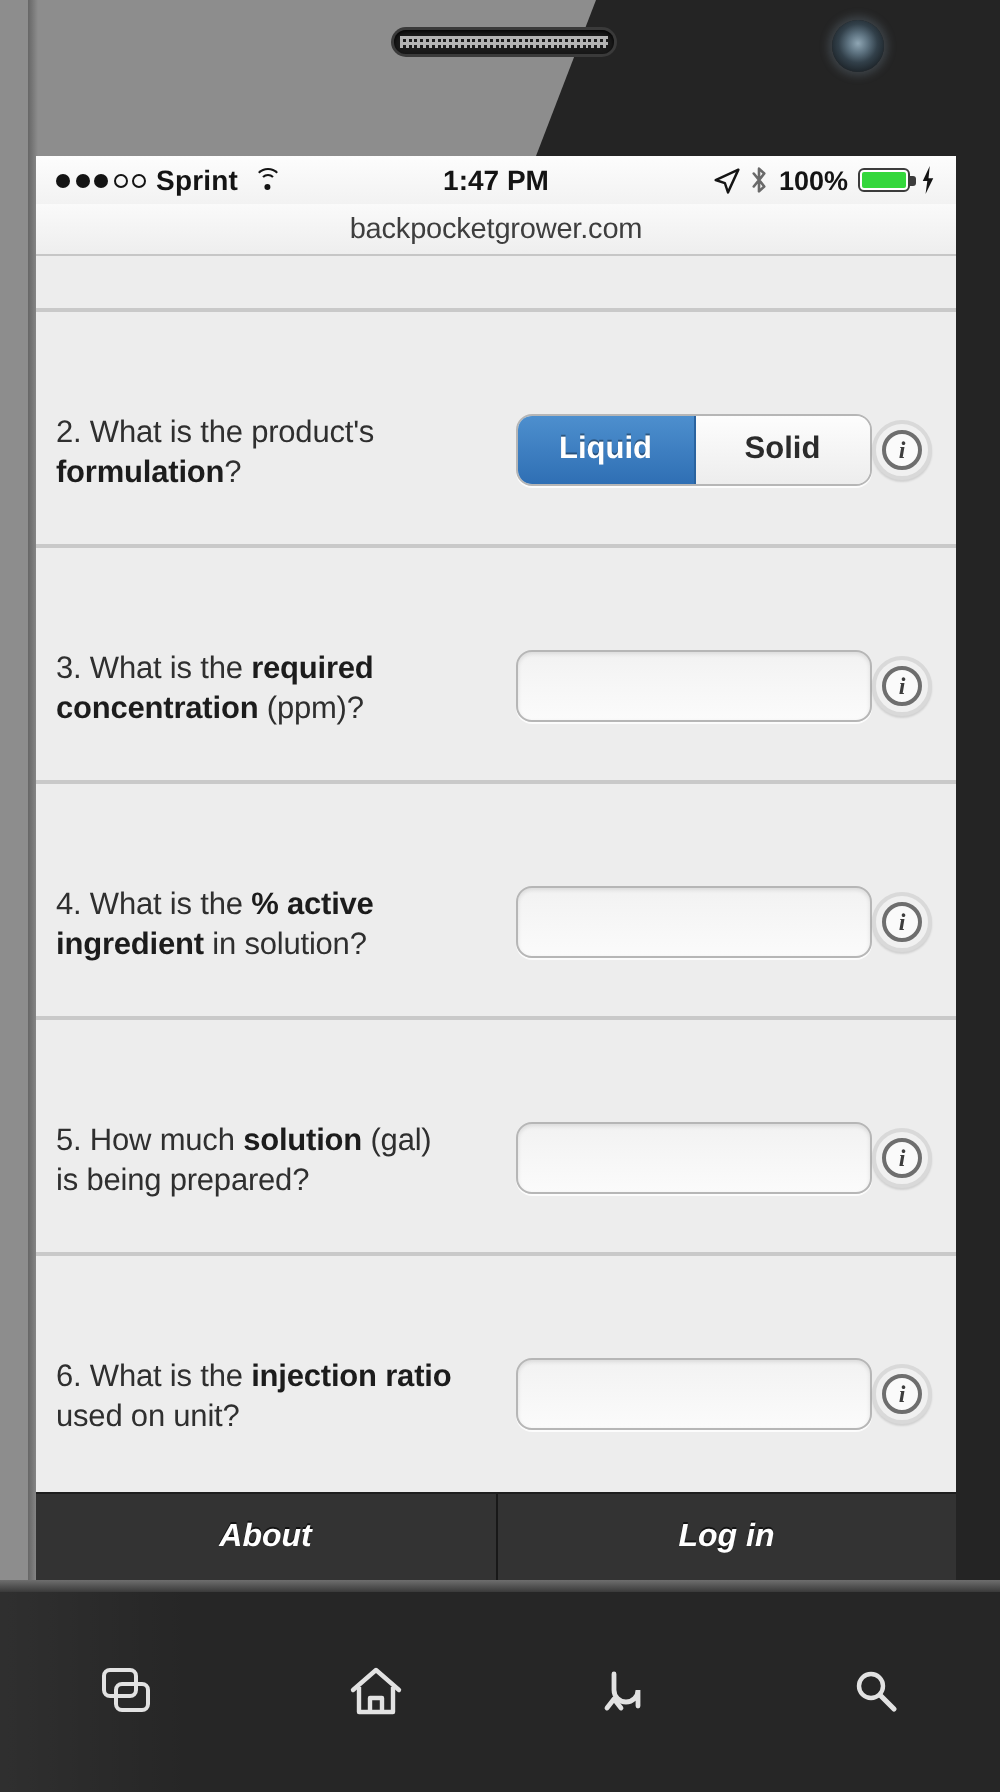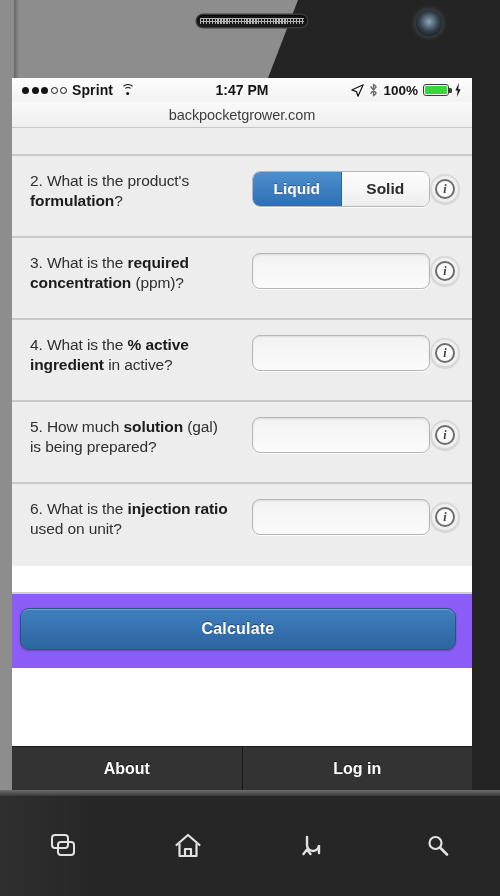--- a/index.html
+++ b/index.html
@@ -47,21 +47,21 @@
   }
   #front-camera {
     position:absolute; left:416px; top:10px; width:26px; height:26px;
     border-radius:50%;
     background:radial-gradient(circle at 50% 45%, #8fa6b4 0%, #5d7280 26%, #32404a 50%, #20282e 72%, #343f47 100%);
     box-shadow:0 0 4px 2px rgba(120,140,155,.30);
   }
 
   
   #screen {
-    position:absolute; left:12px; top:78px; width:460px; height:712px;
+    position:absolute; left:18px; top:78px; width:460px; height:712px;
     background:#ffffff; overflow:hidden;
   }
 
   
   #status-bar {
     position:relative; height:24px; width:100%;
     background:linear-gradient(to bottom,#fdfdfd,#f2f2f2);
     display:flex; align-items:center;
     padding:0 10px; font-size:13.5px; font-weight:bold; color:#141414;
   }
@@ -118,24 +118,25 @@
   }
 
   
   #question-list { background:#ededed; }
   .q-partial {
     height:28px; background:#ededed;
     border-bottom:2px solid #c9c9c9;
   }
   .q-row {
     display:flex; align-items:flex-start;
-    padding:13px 12px 13px 18px;
+    padding:13px 12px 13px 10px;
     background:#ededed;
     border-bottom:2px solid #c9c9c9;
     min-height:82px;
+    margin-top:36px;
   }
   .q-row:last-child { border-bottom:none; }
   .q-text {
     flex:0 0 198px; font-size:15.5px; line-height:19.5px;
     color:#2f2f2f; padding-top:2px; letter-spacing:-.1px;
   }
   .q-text b { font-weight:bold; color:#1c1c1c; }
   .q-control {
     flex:1; display:flex; align-items:flex-start;
     justify-content:flex-end; padding-top:2px;
@@ -210,20 +211,21 @@
   
   #footer-tabs {
     position:absolute; left:0; bottom:0; width:100%; height:44px;
     background:#333333; display:flex; align-items:stretch;
     border-top:1px solid #1e1e1e;
   }
   .footer-tab {
     flex:1; display:flex; align-items:center; justify-content:center;
     color:#ffffff; font-size:16px; font-weight:bold; cursor:pointer;
     text-shadow:0 -1px 0 rgba(0,0,0,.6);
+    font-style:italic;
   }
   .footer-tab + .footer-tab { border-left:1px solid #181818; }
 
   
   #nav-bar {
     position:absolute; left:0; bottom:0; width:500px; height:106px;
     background:#262626;
   }
   #nav-bar::before{
     content:""; position:absolute; left:0; top:0; width:500px; height:6px;
@@ -312,21 +314,21 @@
           <div class="q-row">
             <div class="q-text"><span>3. What is the </span><b>required concentration</b><span> (ppm)?</span></div>
             <div class="q-control">
               <input class="q-input" type="text" placeholder="" style="">
               <div class="info-ico">
                 <span>i</span>
               </div>
             </div>
           </div>
           <div class="q-row">
-            <div class="q-text"><span>4. What is the </span><b>% active ingredient</b><span> in active?</span></div>
+            <div class="q-text"><span>4. What is the </span><b>% active ingredient</b><span> in solution?</span></div>
             <div class="q-control">
               <input class="q-input" type="text" placeholder="" style="">
               <div class="info-ico">
                 <span>i</span>
               </div>
             </div>
           </div>
           <div class="q-row">
             <div class="q-text"><span>5. How much </span><b>solution</b><span> (gal) is being prepared?</span></div>
             <div class="q-control">

